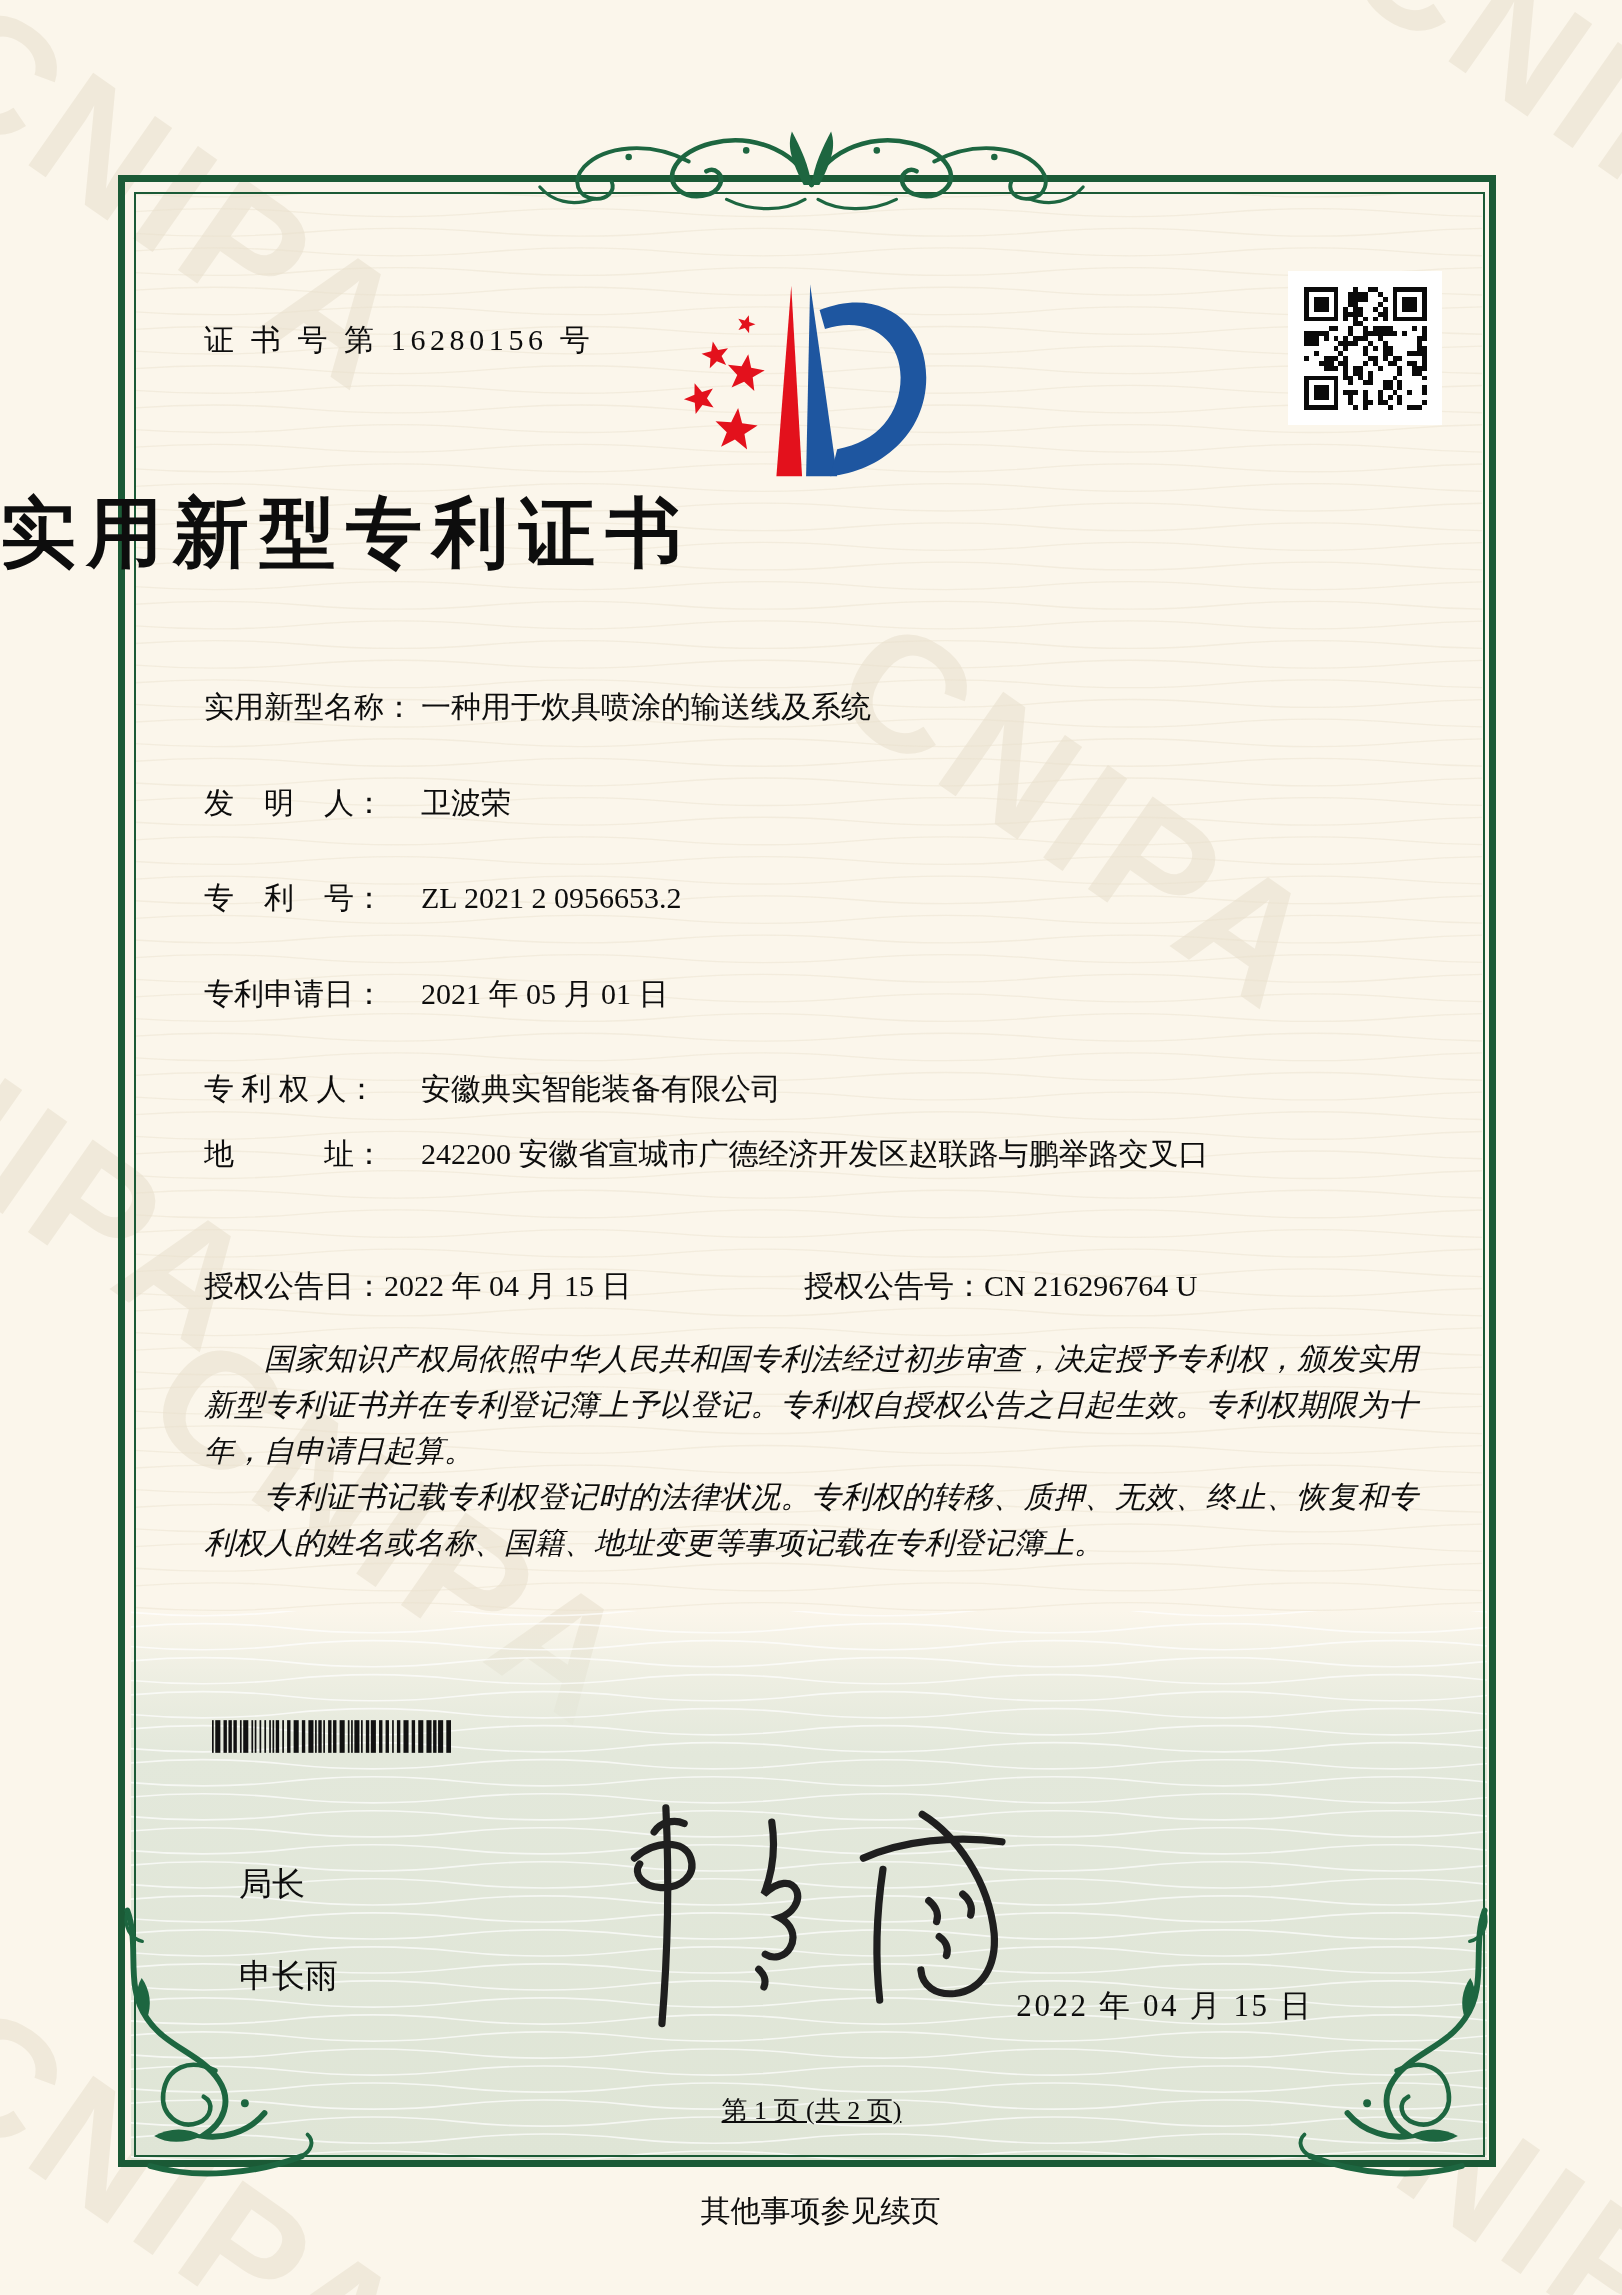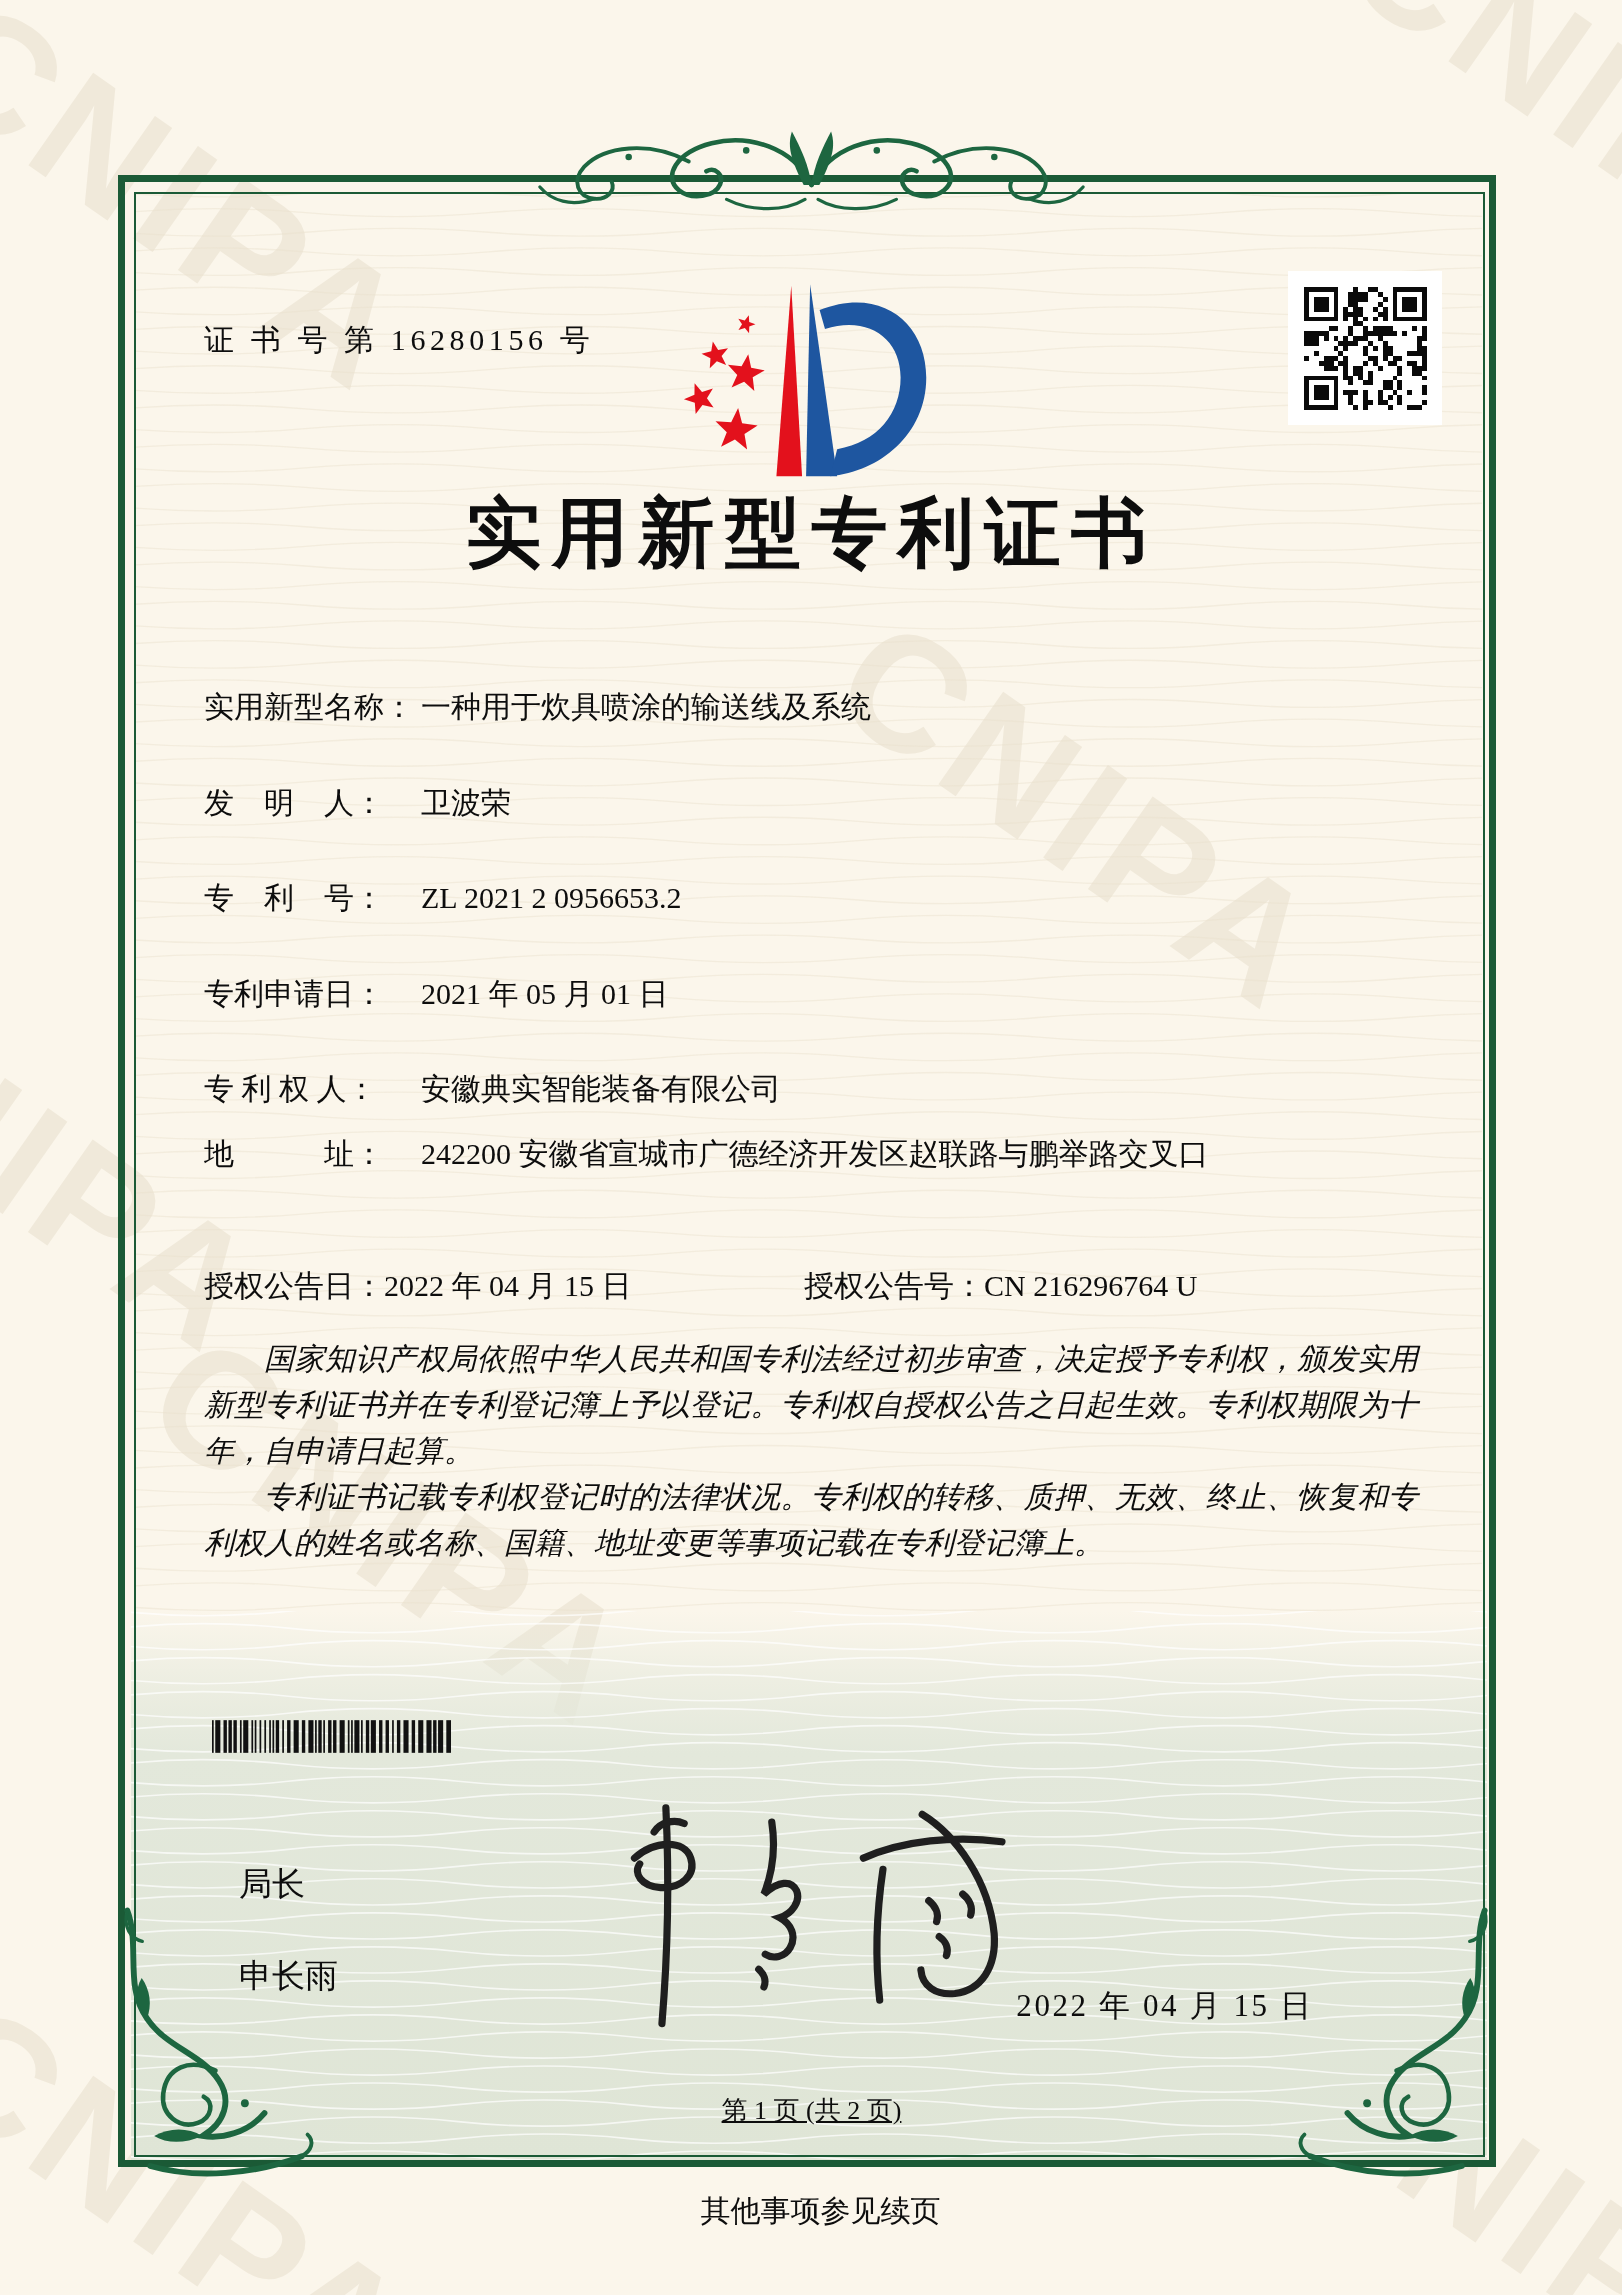--- a/index.html
+++ b/index.html
@@ -23,21 +23,21 @@
       border:7.2px solid #1b5a36;z-index:3;}
   .frame-inner{position:absolute;left:134px;top:192px;width:1347px;height:1961px;
       border:2px solid #1b5a36;z-index:3;}
   .orn{position:absolute;z-index:4;}
 
   
   .cert-no{position:absolute;left:204px;top:280px;font-size:30px;letter-spacing:4.6px;z-index:7;margin-top:40px;}
   .logo{position:absolute;left:674px;top:275px;z-index:7;}
   .qr-box{position:absolute;left:1288px;top:271px;width:154px;height:154px;background:#ffffff;z-index:7;}
   .qr-box svg{position:absolute;left:15.7px;top:15.7px;}
-  .doc-title{position:absolute;left:0;top:483px;width:1623px;text-align:center;
+  .doc-title{position:absolute;left:0;top:483px;width:1623px;text-align:left;
       font-size:76px;font-weight:700;letter-spacing:10.5px;z-index:7;}
 
   
   .row{position:absolute;left:204px;font-size:30px;white-space:nowrap;z-index:7;}
   .lab{display:inline-block;width:217px;}
   .addr-val{display:inline-block;width:838px;white-space:normal;line-height:40px;vertical-align:top;}
   .grant2{position:absolute;left:589px;top:0;margin-left:11px;}
 
   
   .paras{position:absolute;left:204px;top:1336px;width:1214px;font-size:30px;

